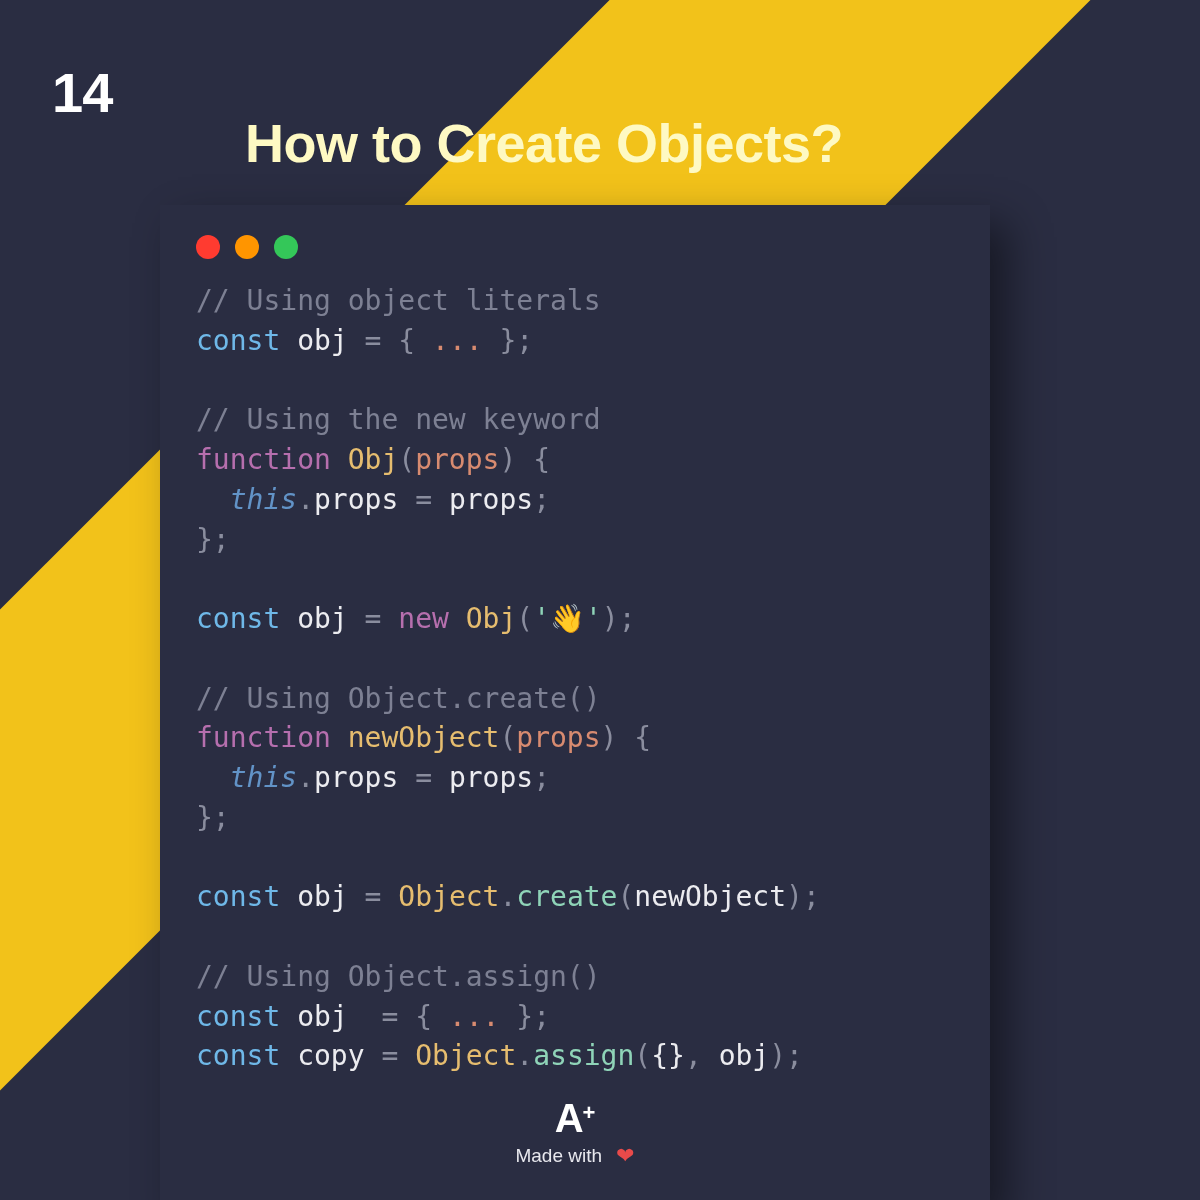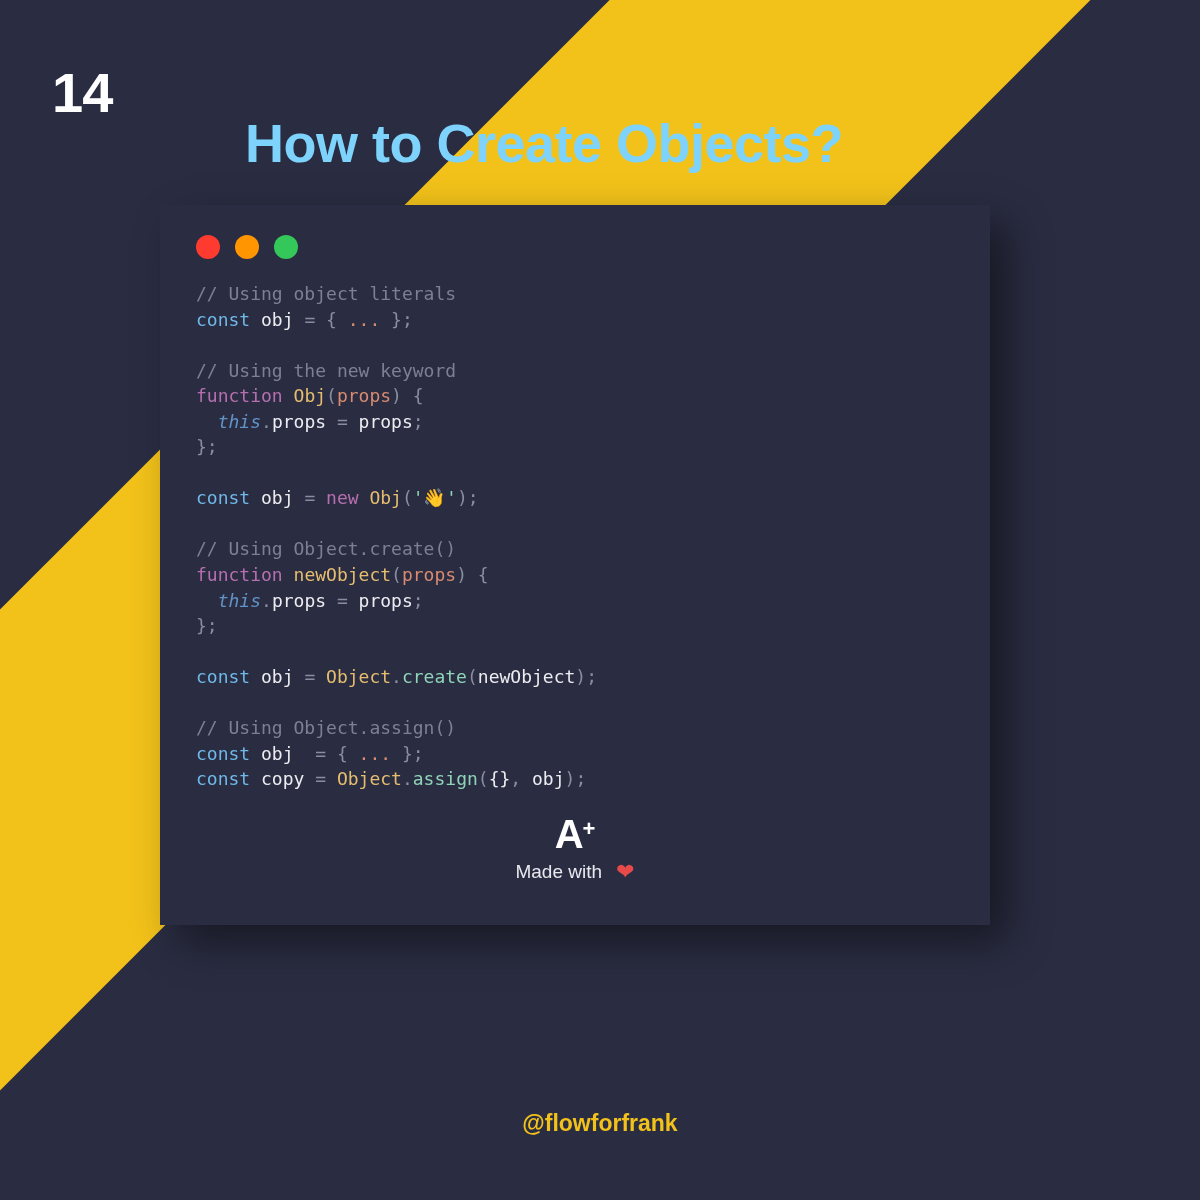--- a/index.html
+++ b/index.html
@@ -30,21 +30,21 @@
     font-weight: 800;
     z-index: 5;
     letter-spacing: -1px;
   }
   .title {
     position: absolute;
     top: 112px;
     left: 0;
     width: 1088px;
     text-align: center;
-    color: #7dd3fc;
+    color: #fef9c3;
     font-size: 54px;
     font-weight: 800;
     z-index: 5;
     letter-spacing: -0.5px;
   }
   .code-window {
     position: absolute;
     top: 205px;
     left: 160px;
     width: 830px;
@@ -61,21 +61,21 @@
   .traffic-dot {
     width: 24px;
     height: 24px;
     border-radius: 50%;
   }
   .dot-red { background: #ff3b30; }
   .dot-yellow { background: #ff9500; }
   .dot-green { background: #34c759; }
   pre {
     font-family: 'SF Mono', 'Consolas', 'Monaco', monospace;
-    font-size: 18px;
+    font-size: 28px;
     line-height: 1.42;
     color: #dcdce6;
     white-space: pre;
   }
   .c-comment { color: #7d8093; }
   .c-keyword { color: #6fb8e8; }
   .c-func-kw { color: #b66fae; }
   .c-class { color: #e6bd6f; }
   .c-method { color: #8fd4b8; }
   .c-param { color: #d88b70; }

